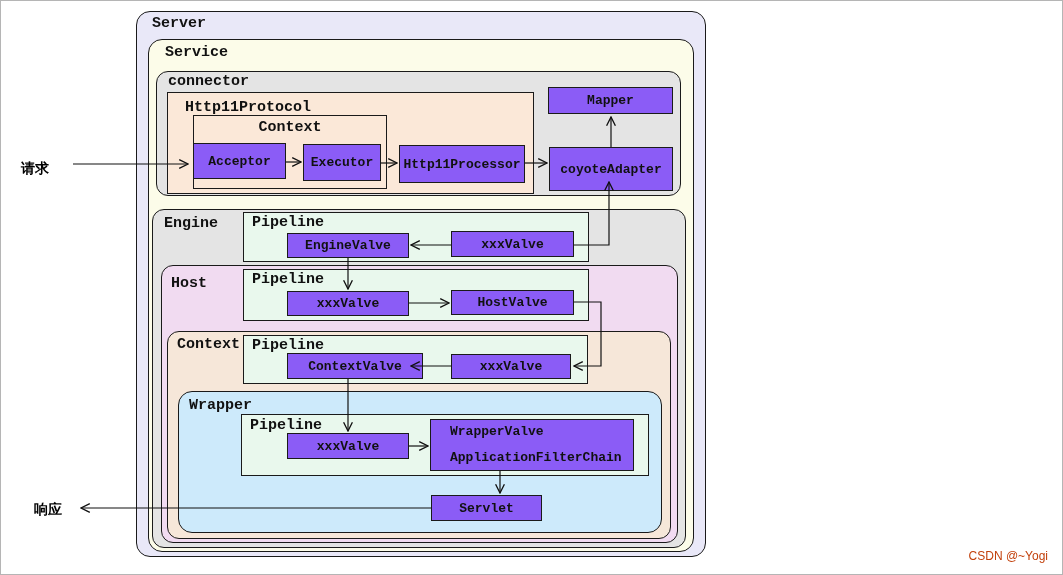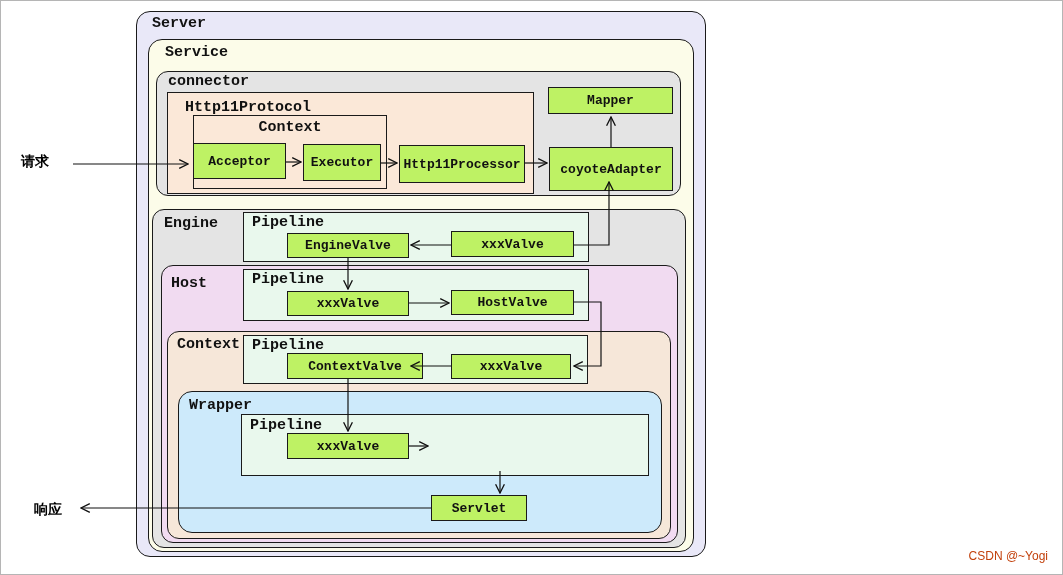--- a/index.html
+++ b/index.html
@@ -29,21 +29,21 @@
     display: block;
     font-weight: bold;
     font-size: 15px;
     line-height: 13px;
     white-space: nowrap;
   }
   .box {
     position: absolute;
     box-sizing: border-box;
     border: 1px solid #1a1a1a;
-    background: #bef264;
+    background: #8b5cf6;
     display: flex;
     align-items: center;
     justify-content: center;
     font-weight: bold;
     font-size: 13px;
     white-space: nowrap;
   }
   .cjk {
     position: absolute;
     font-family: "DejaVu Sans", "Liberation Sans", sans-serif;
@@ -136,22 +136,26 @@
   <div class="box" style="left:286px; top:290px; width:122px; height:25px;">xxxValve</div>
 
   <div class="box" style="left:450px; top:289px; width:123px; height:25px;">HostValve</div>
 
   <div class="box" style="left:286px; top:352px; width:136px; height:26px;">ContextValve</div>
 
   <div class="box" style="left:450px; top:353px; width:120px; height:25px;">xxxValve</div>
 
   <div class="box" style="left:286px; top:432px; width:122px; height:26px;">xxxValve</div>
 
+  <div class="box" style="left:429px; top:418px; width:204px; height:52px; flex-direction:column; align-items:flex-start; justify-content:space-between; padding:4px 0 5px 19px;">
+    <span>WrapperValve</span>
+    <span>ApplicationFilterChain</span>
+  </div>
 
-  <div class="box" style="left:430px; top:494px; width:96px; height:26px;">Servlet</div>
+  <div class="box" style="left:430px; top:494px; width:111px; height:26px;">Servlet</div>
 
   <svg id="arrows" width="1063" height="575" viewBox="0 0 1063 575">
     <defs>
       <marker id="arr" viewBox="0 0 10 10" refX="9" refY="5" markerWidth="11" markerHeight="11" orient="auto-start-reverse" markerUnits="userSpaceOnUse">
         <path d="M1,1 L9,5 L1,9" fill="none" stroke="#111" stroke-width="1.2"></path>
       </marker>
     </defs>
     <g fill="none" stroke="#111" stroke-width="1.2">
       <path d="M72,163 H187" marker-end="url(#arr)"></path>
       <path d="M285,161 H300" marker-end="url(#arr)"></path>
@@ -164,17 +168,17 @@
       <path d="M408,302 H448" marker-end="url(#arr)"></path>
       <path d="M573,301 H600 V365 H573" marker-end="url(#arr)"></path>
       <path d="M450,365 H410" marker-end="url(#arr)"></path>
       <path d="M347,378 V430" marker-end="url(#arr)"></path>
       <path d="M408,445 H427" marker-end="url(#arr)"></path>
       <path d="M499,470 V492" marker-end="url(#arr)"></path>
       <path d="M430,507 H80" marker-end="url(#arr)"></path>
     </g>
   </svg>
 
-  <span class="cjk" style="left:20px; top:152px;">请求</span>
+  <span class="cjk" style="left:20px; top:159px;">请求</span>
   <span class="cjk" style="left:33px; top:500px;">响应</span>
 
   <span id="watermark">CSDN @~Yogi</span>
 </div>
 
 </body></html>

